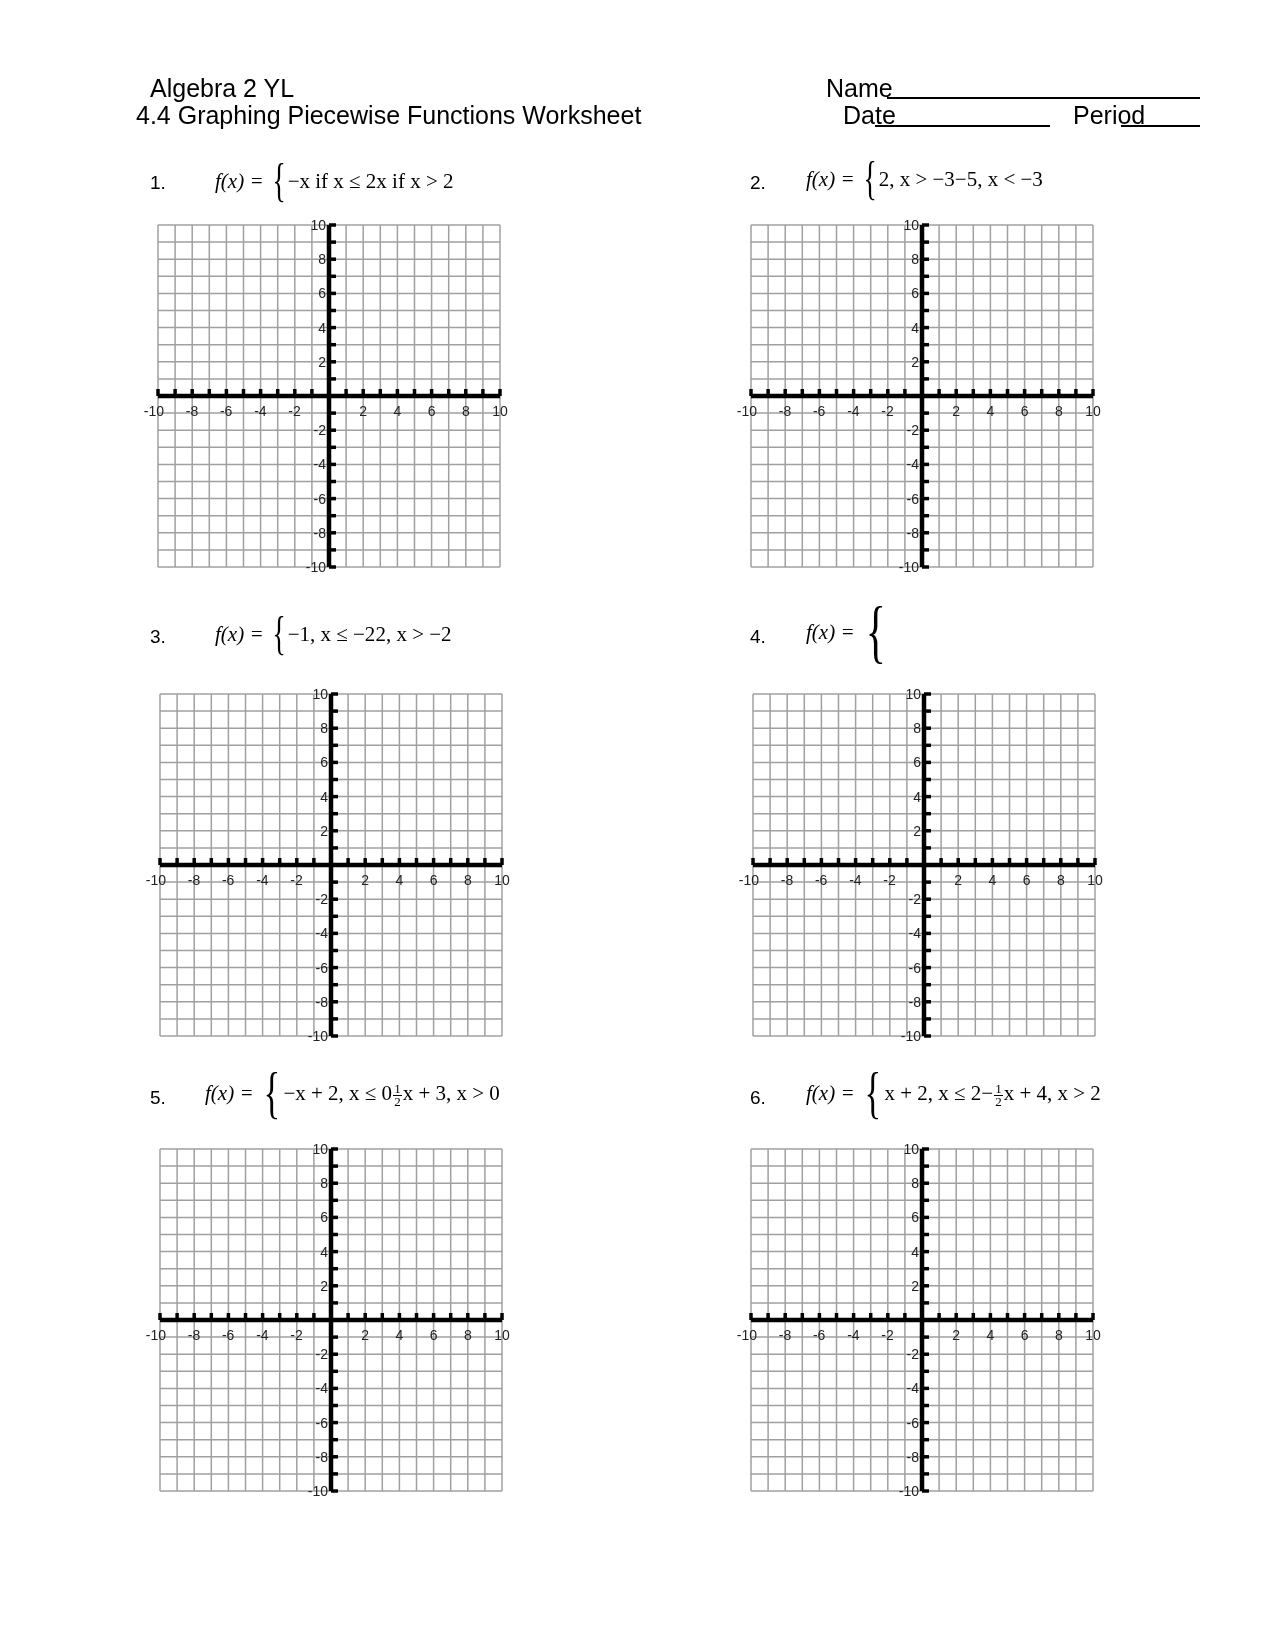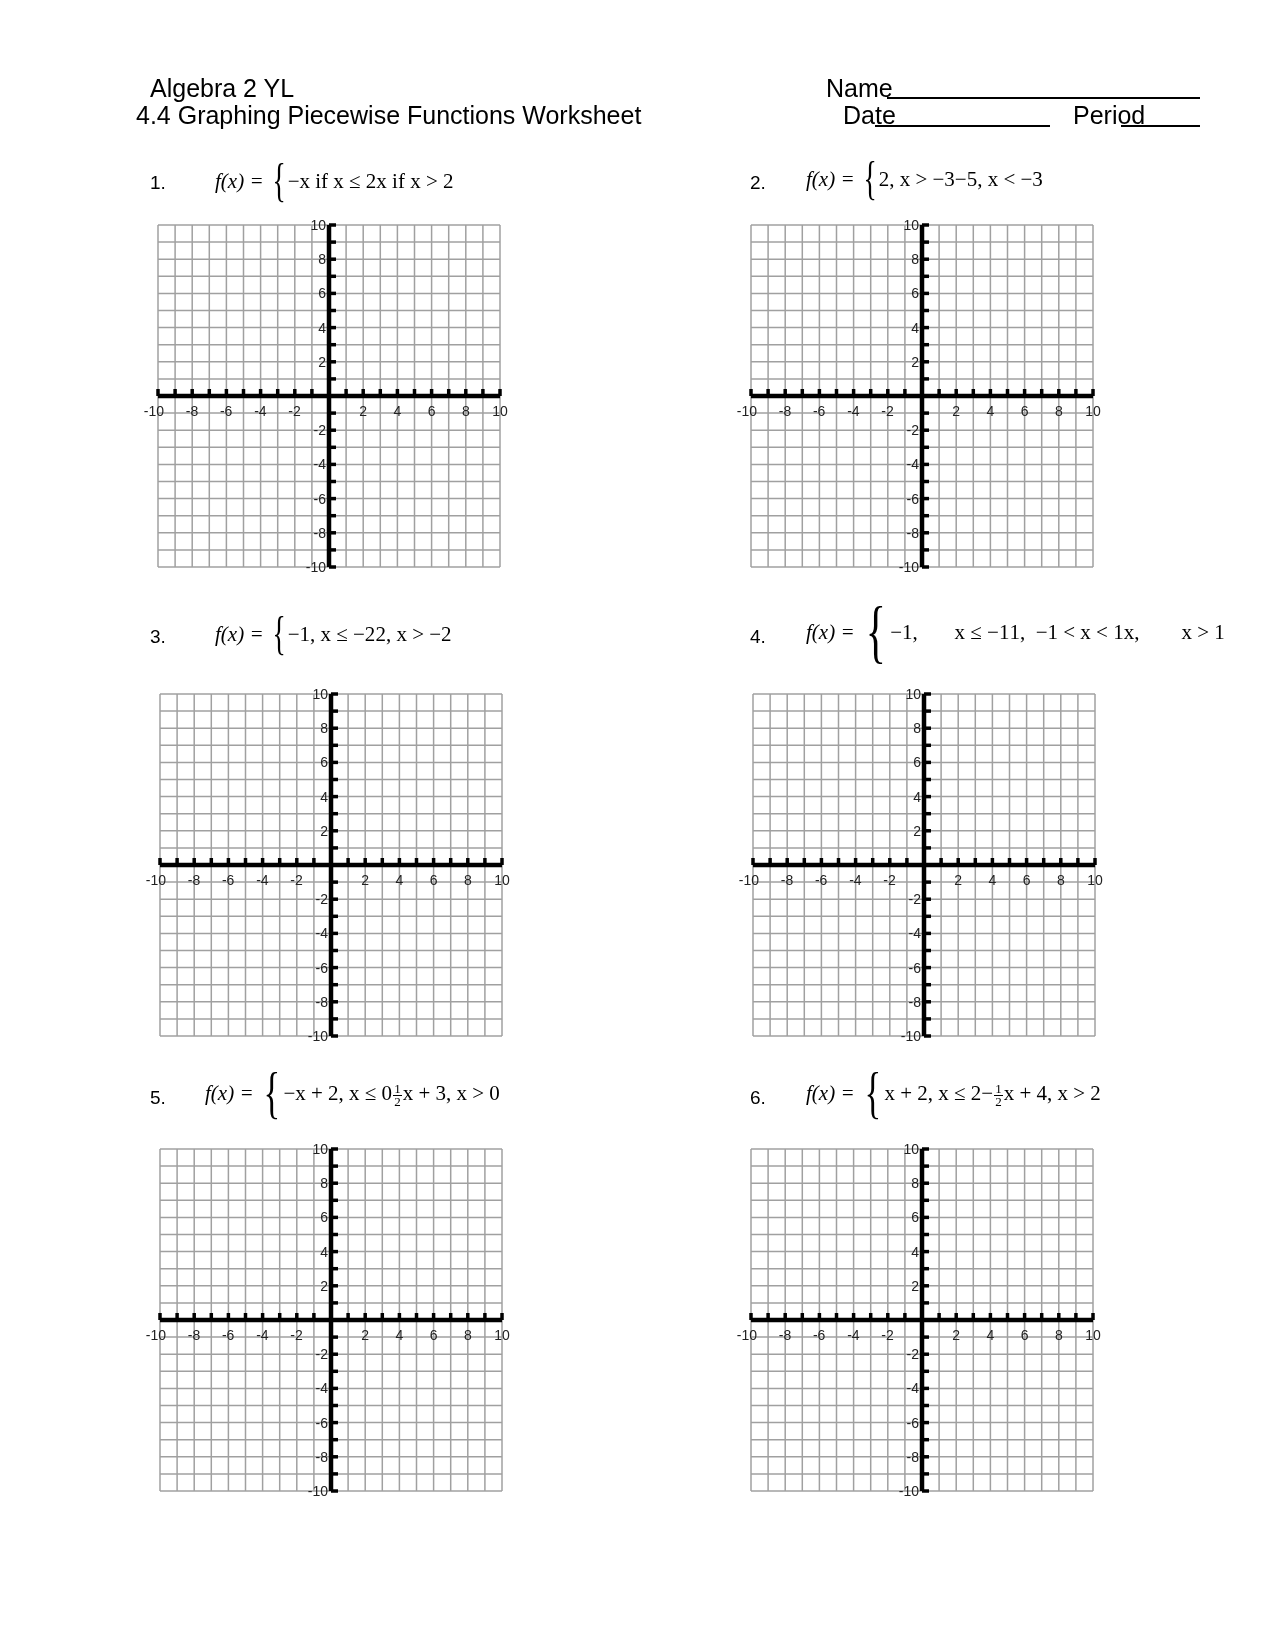--- a/index.html
+++ b/index.html
@@ -59,25 +59,20 @@
   <span class="rows">
     <span class="r">−1,  x ≤ −2</span>
     <span class="r">2,  x &gt; −2</span>
   </span>
 </div>
 
 <div class="pnum" style="left:750px; top:626px;">4.</div>
 <div class="eq" style="left:806px; top:597px;">
   <span class="fx">f(x) =</span>
   <span class="brace" style="font-size:70px;">{</span>
-  <span class="rows left" style="white-space:pre;">
-    <span class="r">−1,       x ≤ −1</span>
-    <span class="r">1,  −1 &lt; x &lt; 1</span>
-    <span class="r">x,        x &gt; 1</span>
-  </span>
 </div>
 
 <div class="pnum" style="left:150px; top:1087px;">5.</div>
 <div class="eq" style="left:205px; top:1064px;">
   <span class="fx">f(x) =</span>
   <span class="brace" style="font-size:58px;">{</span>
   <span class="rows left" style="line-height:32px;">
     <span class="r">−x + 2,  x ≤ 0</span>
     <span class="r"><span class="frac">
           <span class="n">1</span>

